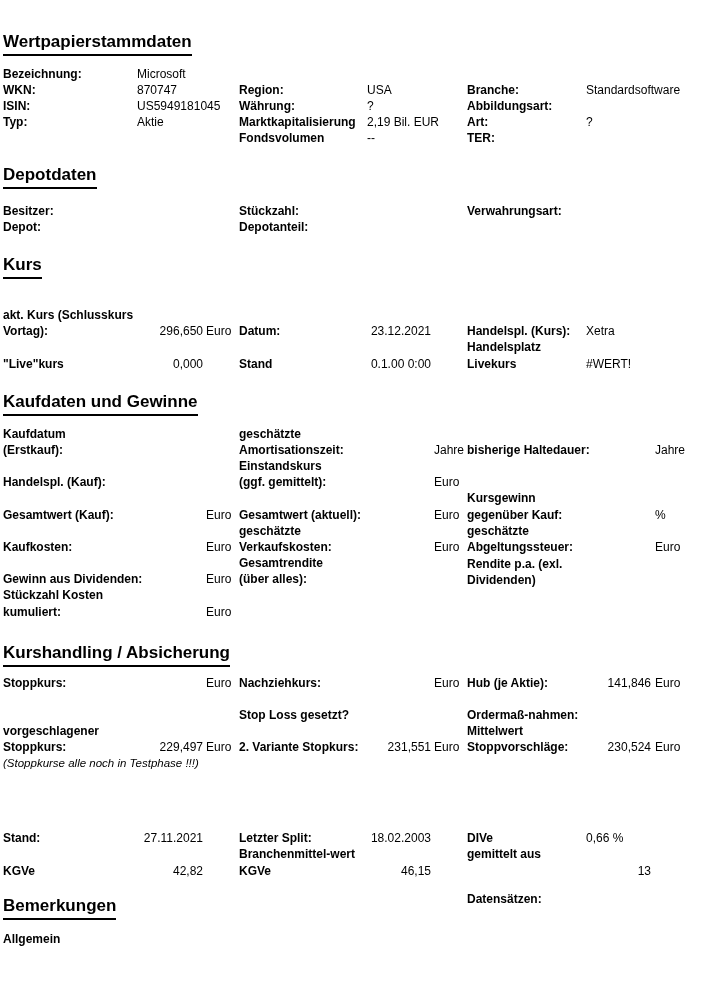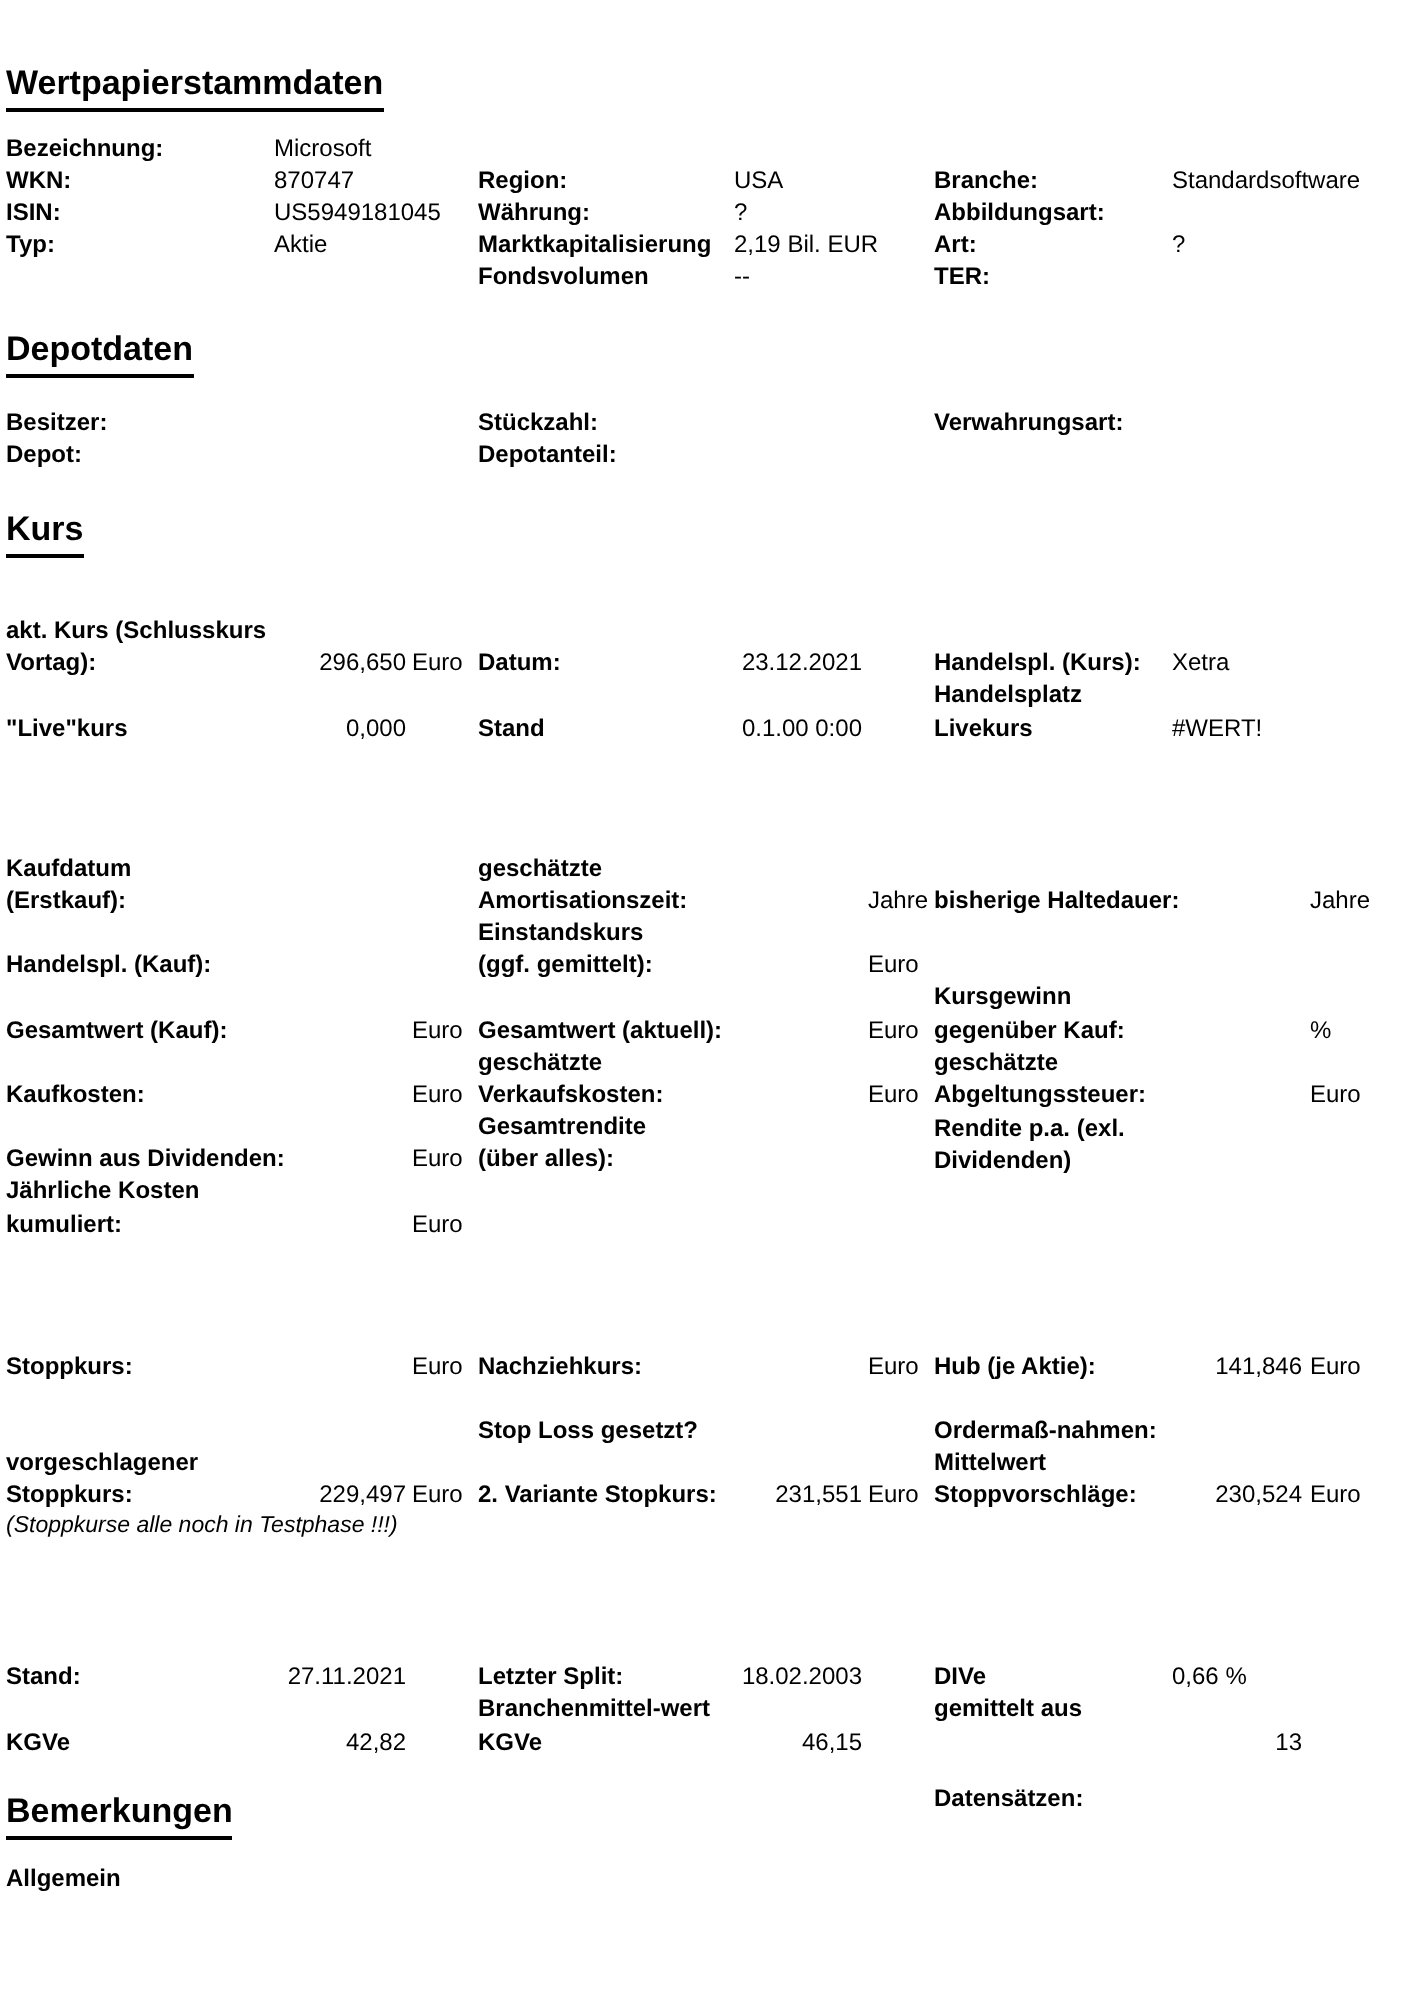--- a/index.html
+++ b/index.html
@@ -78,20 +78,21 @@
 
   <span class="t b" style="left:467px;top:340px">Handelsplatz</span>
 
   <span class="t b" style="left:3px;top:357px">"Live"kurs</span>
   <span class="t num" style="left:63px;top:357px">0,000</span>
   <span class="t b" style="left:239px;top:357px">Stand</span>
   <span class="t num" style="left:291px;top:357px">0.1.00 0:00</span>
   <span class="t b" style="left:467px;top:357px">Livekurs</span>
   <span class="t" style="left:586px;top:357px">#WERT!</span>
 
+  <span class="hd" style="left:3px;top:392px">Kaufdaten und Gewinne</span>
 
   <span class="t b" style="left:3px;top:427px">Kaufdatum</span>
   <span class="t b" style="left:239px;top:427px">geschätzte</span>
 
   <span class="t b" style="left:3px;top:443px">(Erstkauf):</span>
   <span class="t b" style="left:239px;top:443px">Amortisationszeit:</span>
   <span class="t" style="left:434px;top:443px">Jahre</span>
   <span class="t b" style="left:467px;top:443px">bisherige Haltedauer:</span>
   <span class="t" style="left:655px;top:443px">Jahre</span>
 
@@ -121,25 +122,26 @@
   <span class="t" style="left:655px;top:540px">Euro</span>
 
   <span class="t b" style="left:239px;top:556px">Gesamtrendite</span>
   <span class="t b sm" style="left:467px;top:558px">Rendite p.a. (exl.</span>
 
   <span class="t b" style="left:3px;top:572px">Gewinn aus Dividenden:</span>
   <span class="t" style="left:206px;top:572px">Euro</span>
   <span class="t b" style="left:239px;top:572px">(über alles):</span>
   <span class="t b sm" style="left:467px;top:574px">Dividenden)</span>
 
-  <span class="t b" style="left:3px;top:588px">Jährliche Kosten</span>
+  <span class="t b" style="left:3px;top:588px">Stückzahl Kosten</span>
 
   <span class="t b" style="left:3px;top:605px">kumuliert:</span>
   <span class="t" style="left:206px;top:605px">Euro</span>
 
+  <span class="hd" style="left:3px;top:643px">Kurshandling / Absicherung</span>
 
   <span class="t b" style="left:3px;top:676px">Stoppkurs:</span>
   <span class="t" style="left:206px;top:676px">Euro</span>
   <span class="t b" style="left:239px;top:676px">Nachziehkurs:</span>
   <span class="t" style="left:434px;top:676px">Euro</span>
   <span class="t b" style="left:467px;top:676px">Hub (je Aktie):</span>
   <span class="t num" style="left:511px;top:676px">141,846</span>
   <span class="t" style="left:655px;top:676px">Euro</span>
 
   <span class="t b" style="left:239px;top:708px">Stop Loss gesetzt?</span>

